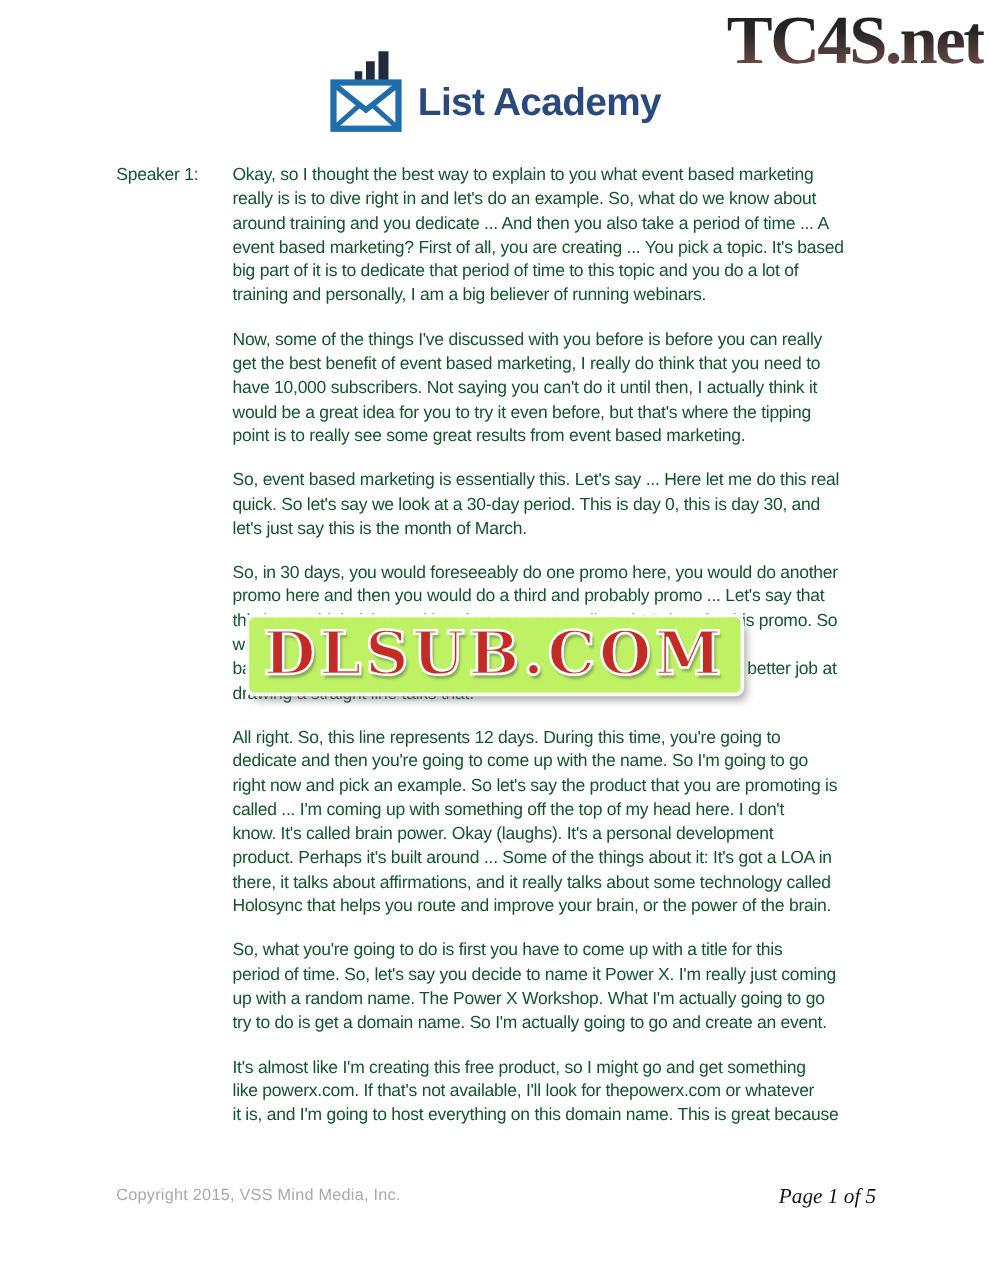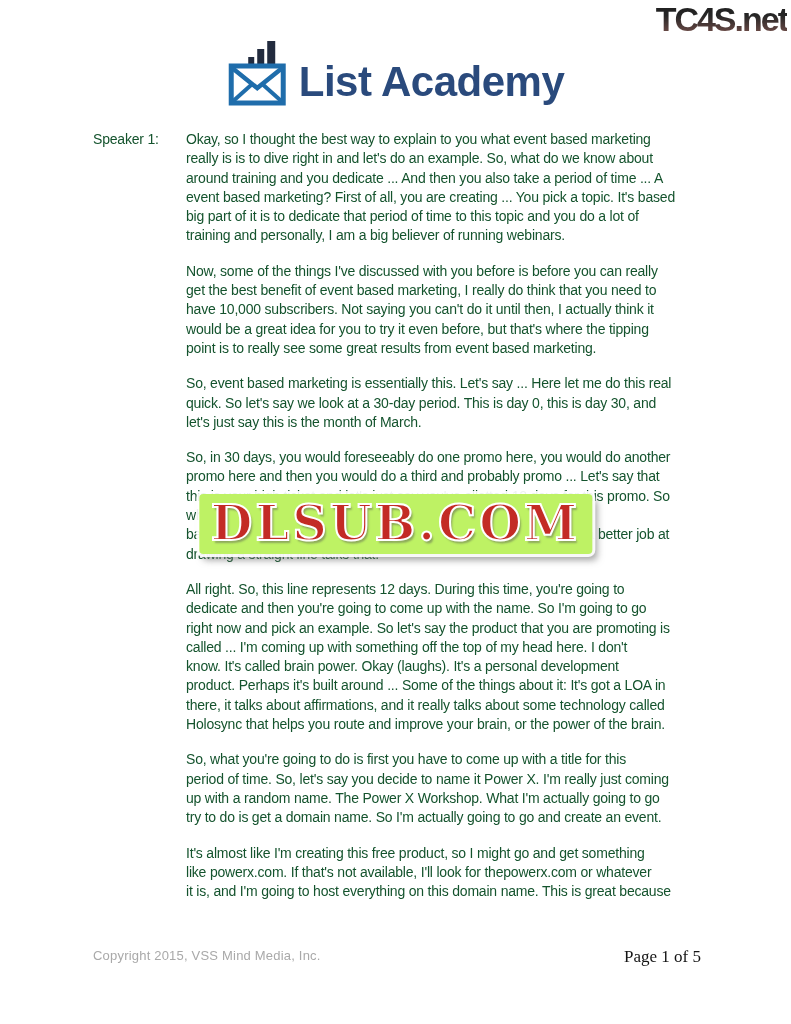--- a/index.html
+++ b/index.html
@@ -10,23 +10,23 @@
     background: #ffffff;
     overflow: hidden;
     font-family: "Liberation Sans", sans-serif;
   }
 
   
   .tc4s {
     position: absolute;
     top: 0px;
     right: 4px;
-    font-family: Liberation Sans, sans-serif;
-    font-weight: bold;
-    font-size: 34px;
+    font-family: Liberation Serif, serif;
+    font-weight: bold;
+    font-size: 55px;
     letter-spacing: -2px;
     background: linear-gradient(180deg, #1c1c1c 0%, #262626 40%, #5c423f 75%, #93645d 100%);
     -webkit-background-clip: text;
     background-clip: text;
     color: transparent;
     text-shadow: none;
   }
 
   
   .logo {
@@ -34,21 +34,21 @@
     top: 40px;
     left: 50%;
     transform: translateX(-50%);
     display: flex;
     align-items: center;
     gap: 10px;
   }
   .logo svg { display:block; }
   .logo-text {
     font-weight: bold;
-    font-size: 42px;
+    font-size: 31px;
     letter-spacing: -0.5px;
     color: #2a4a7c;
     padding-top: 16px;
     text-align: right;
   }
 
   
   .transcript {
     position: absolute;
     left: 93px;
@@ -101,20 +101,21 @@
     color: #a9a9a9;
     letter-spacing: 0.2px;
   }
   .pagenum {
     position: absolute;
     right: 90px;
     top: 947px;
     font-family: "Liberation Serif", serif;
     font-size: 17px;
     color: #141414;
+    font-style: italic;
   }
 
   
   .traders {
     position: absolute;
     right: 4px;
     top: 1030px;
     font-weight: bold;
     font-size: 31px;
     letter-spacing: 0.5px;

